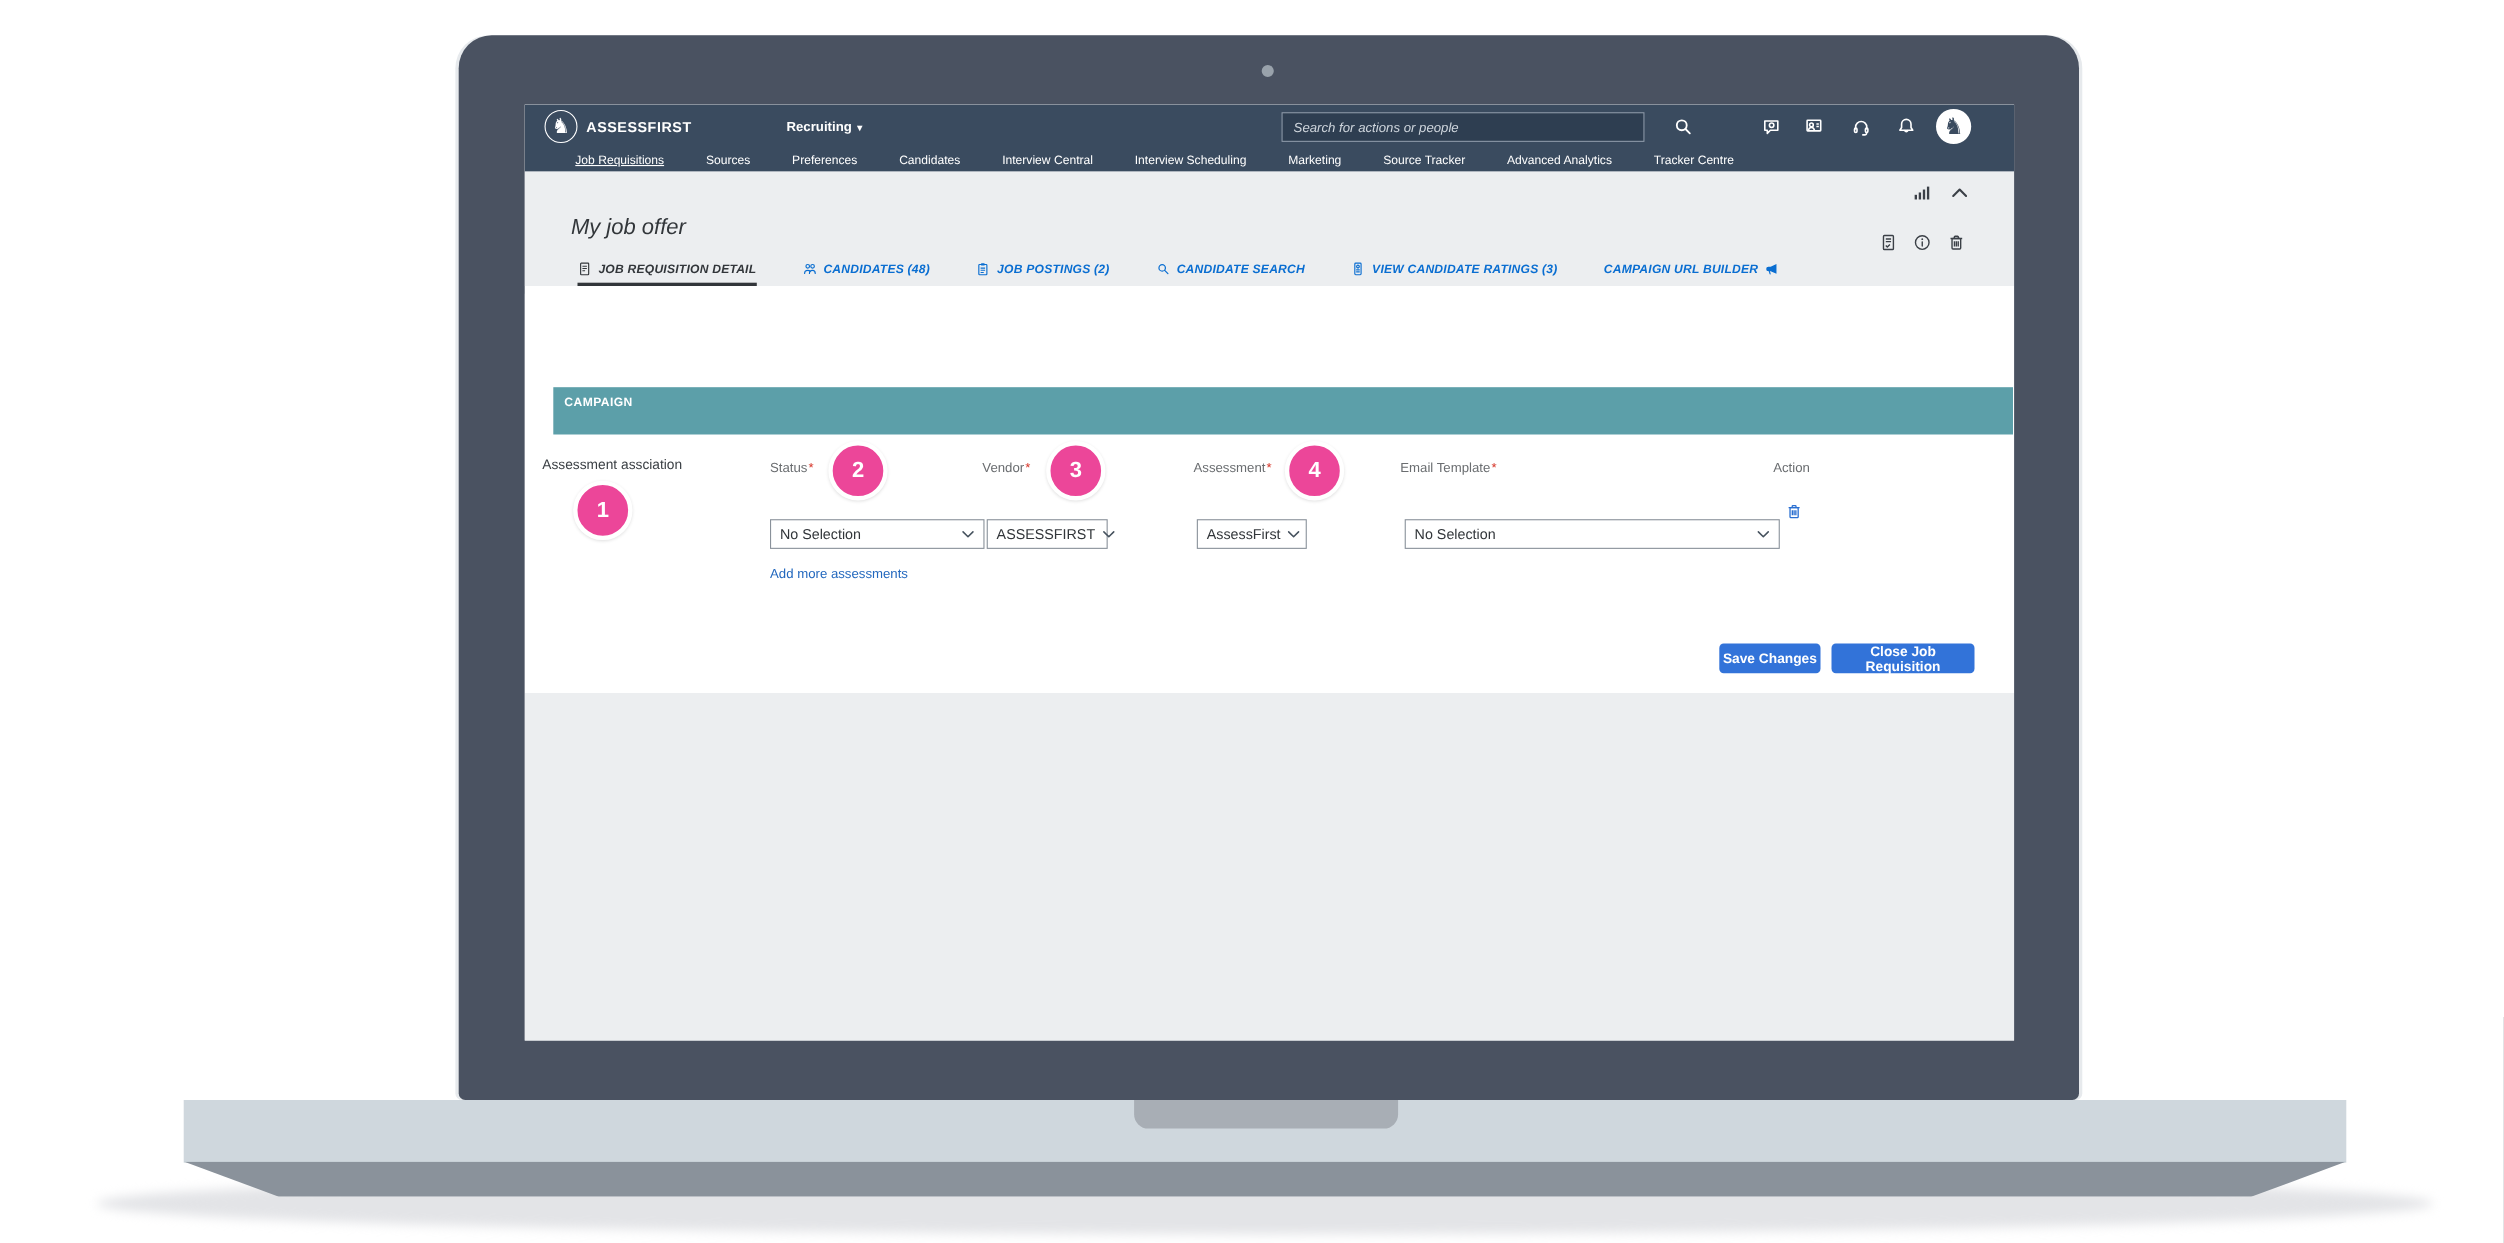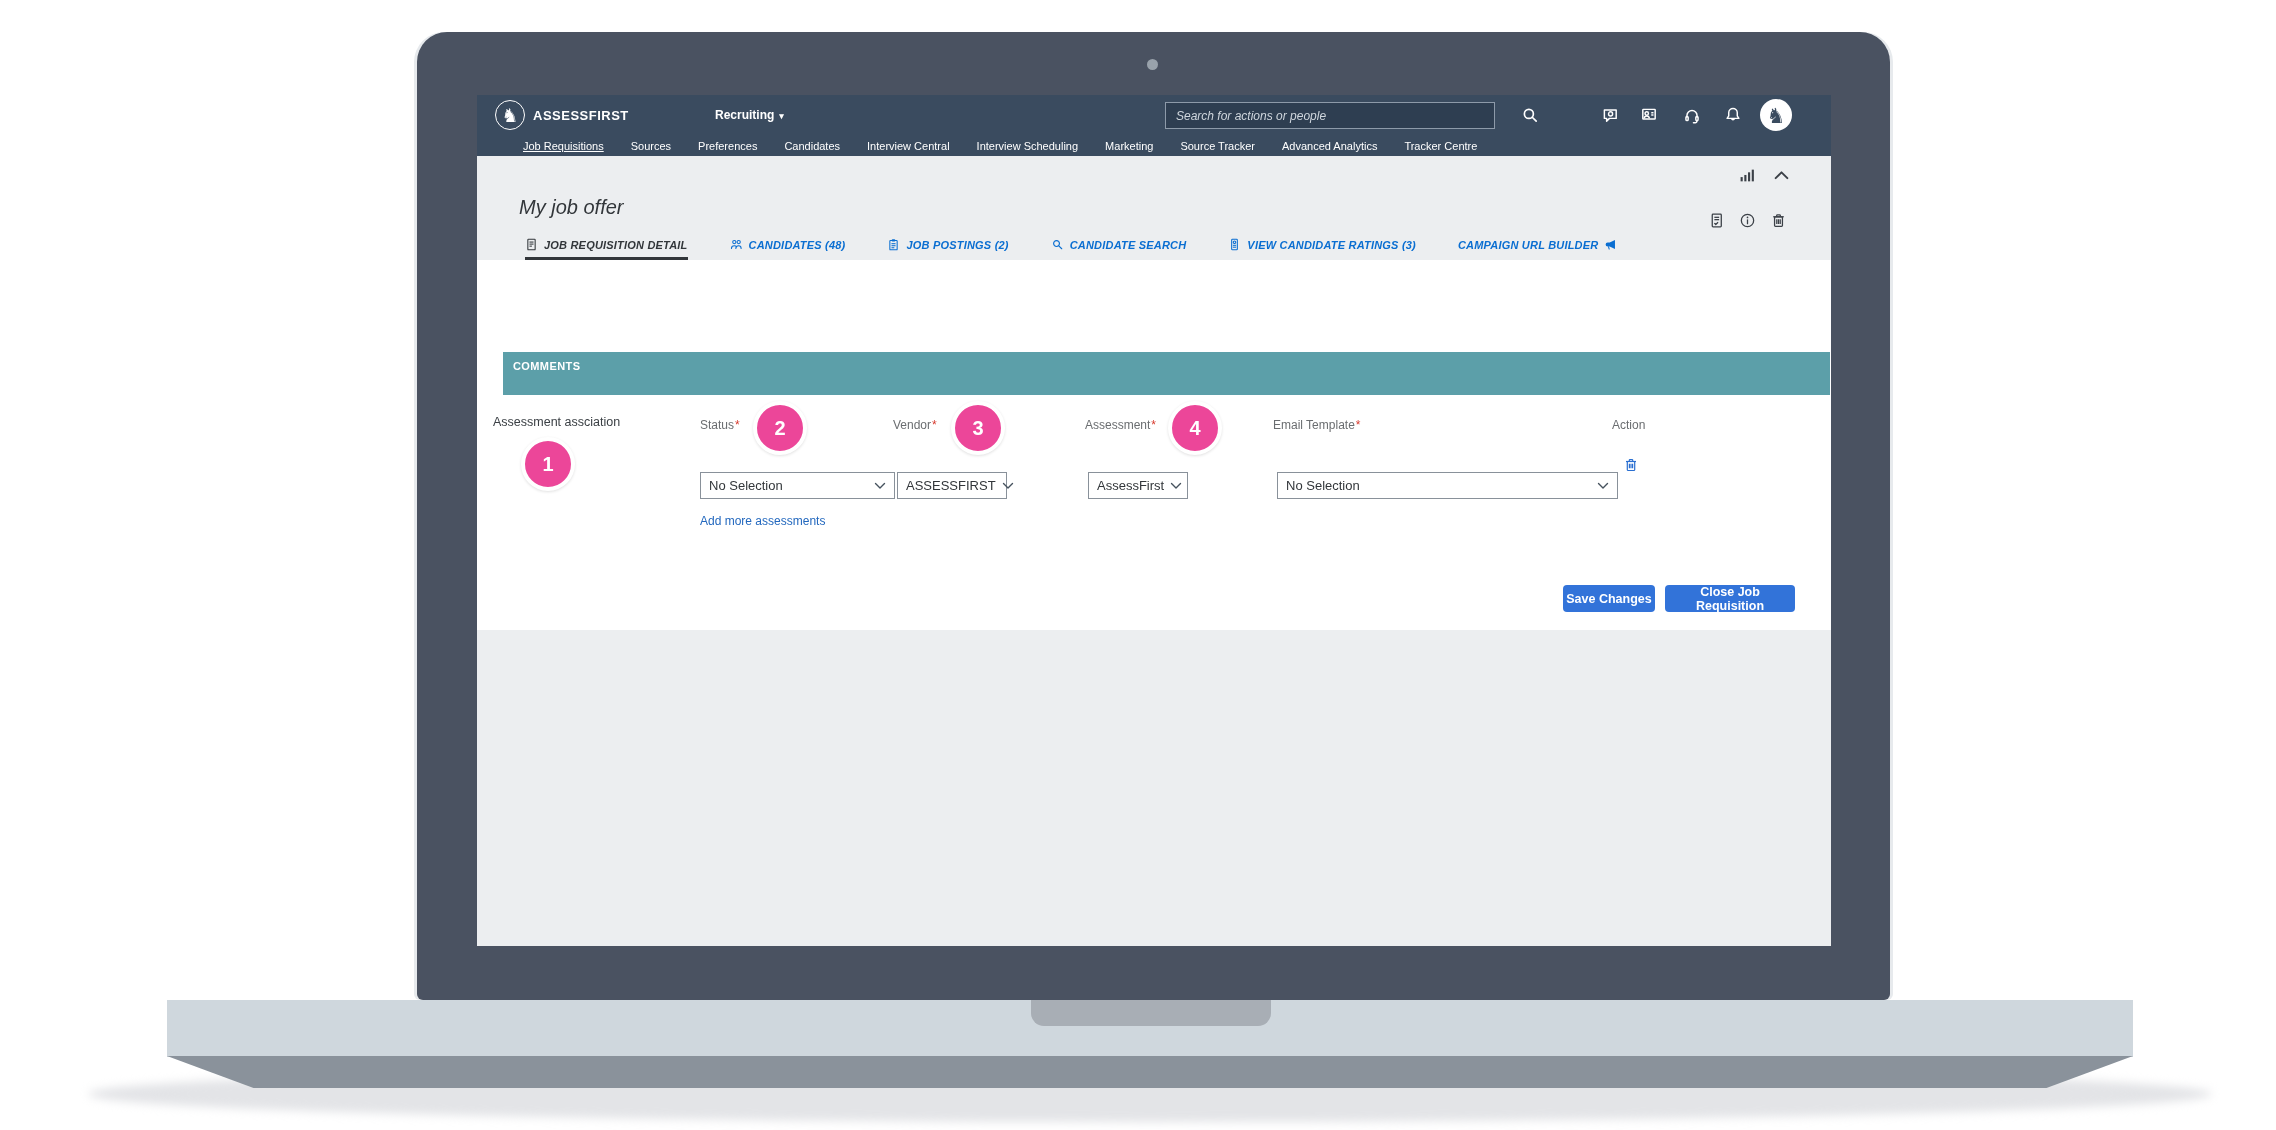--- a/index.html
+++ b/index.html
@@ -21,21 +21,21 @@
   .topbar-main { position:absolute; left:0; top:0; width:1354px; height:40px; }
   .logo-circle { position:absolute; left:18px; top:5px; width:30px; height:30px; border:1.5px solid #fff; border-radius:50%; display:flex; align-items:center; justify-content:center; color:#fff; font-size:19px; line-height:1; }
   .brand { position:absolute; left:56px; top:13px; color:#fff; font-size:13px; font-weight:bold; letter-spacing:.5px; }
   .module { position:absolute; left:238px; top:13px; color:#fff; font-size:12px; font-weight:bold; }
   .module .caret { font-size:9px; margin-left:5px; }
   .search-box { position:absolute; left:688px; top:7px; width:330px; height:27px; border:1px solid #8d9aa9; background:rgba(13,25,38,.25); }
   .search-box input { width:100%; height:100%; background:transparent; border:none; outline:none; padding:0 10px; font-style:italic; font-size:12px; color:#fff; font-family:"Liberation Sans",sans-serif; }
   .search-box input::placeholder { color:#cfd6dd; opacity:1; }
   .tb-ico { position:absolute; top:11px; width:18px; height:18px; color:#fff; cursor:pointer; }
   .avatar { position:absolute; left:1283px; top:4px; width:32px; height:32px; background:#fff; border-radius:50%; display:flex; align-items:center; justify-content:center; color:#3a4b5f; font-size:21px; line-height:1; }
-  .topnav { position:absolute; left:0; top:40px; width:1354px; height:21px; display:flex; align-items:center; gap:27px; padding-left:46px; }
+  .topnav { position:absolute; left:0; top:40px; width:1354px; height:21px; display:flex; align-items:center; gap:38px; padding-left:46px; }
   .topnav .nav-item { color:#fff; font-size:11px; cursor:pointer; white-space:nowrap; }
   .topnav .nav-item.active { text-decoration:underline; }
 
   
   .subheader { position:absolute; left:0; top:61px; width:1354px; height:104px; background:#eceef0;font-style:italic; }
   .sh-ico { position:absolute; width:17px; height:17px; color:#3b4047; cursor:pointer; }
   .page-title { position:absolute; left:42px; top:40px; font-size:20px; color:#32363a; }
   .tabs { position:absolute; left:48px; bottom:0; display:flex; gap:42px; align-items:flex-start; }
   .tab { display:flex; align-items:center; gap:6px; font-size:11px; font-weight:bold; letter-spacing:.2px; color:#0a6ed1; padding-bottom:9px; cursor:pointer; white-space:nowrap; }
   .tab svg { width:13px; height:13px; flex:none; }
@@ -224,21 +224,21 @@
           <path d="M6.3 4.5V3.2a.6.6 0 0 1 .6-.6h2.2a.6.6 0 0 1 .6.6v1.3"></path>
           <rect x="4.3" y="4.5" width="7.4" height="9" rx="0.8"></rect>
           <line x1="6.4" y1="6.8" x2="6.4" y2="11.3"></line>
           <line x1="8" y1="6.8" x2="8" y2="11.3"></line>
           <line x1="9.6" y1="6.8" x2="9.6" y2="11.3"></line>
         </svg>
     </div>
   </div>
 
   <div class="content">
-    <div class="comments-bar">COMMENTS</div>
+    <div class="comments-bar">CAMPAIGN</div>
 
     <div class="row-label">Assessment assciation</div>
 
     <div class="col-label" style="left:223px;"><span>Status</span><span class="req">*</span></div>
     <div class="col-label" style="left:416px;"><span>Vendor</span><span class="req">*</span></div>
     <div class="col-label" style="left:608px;"><span>Assessment</span><span class="req">*</span></div>
     <div class="col-label" style="left:796px;"><span>Email Template</span><span class="req">*</span></div>
     <div class="col-label" style="left:1135px;"><span>Action</span></div>
 
     <div class="badge-circle" style="left:44px; top:170px;">1</div>

